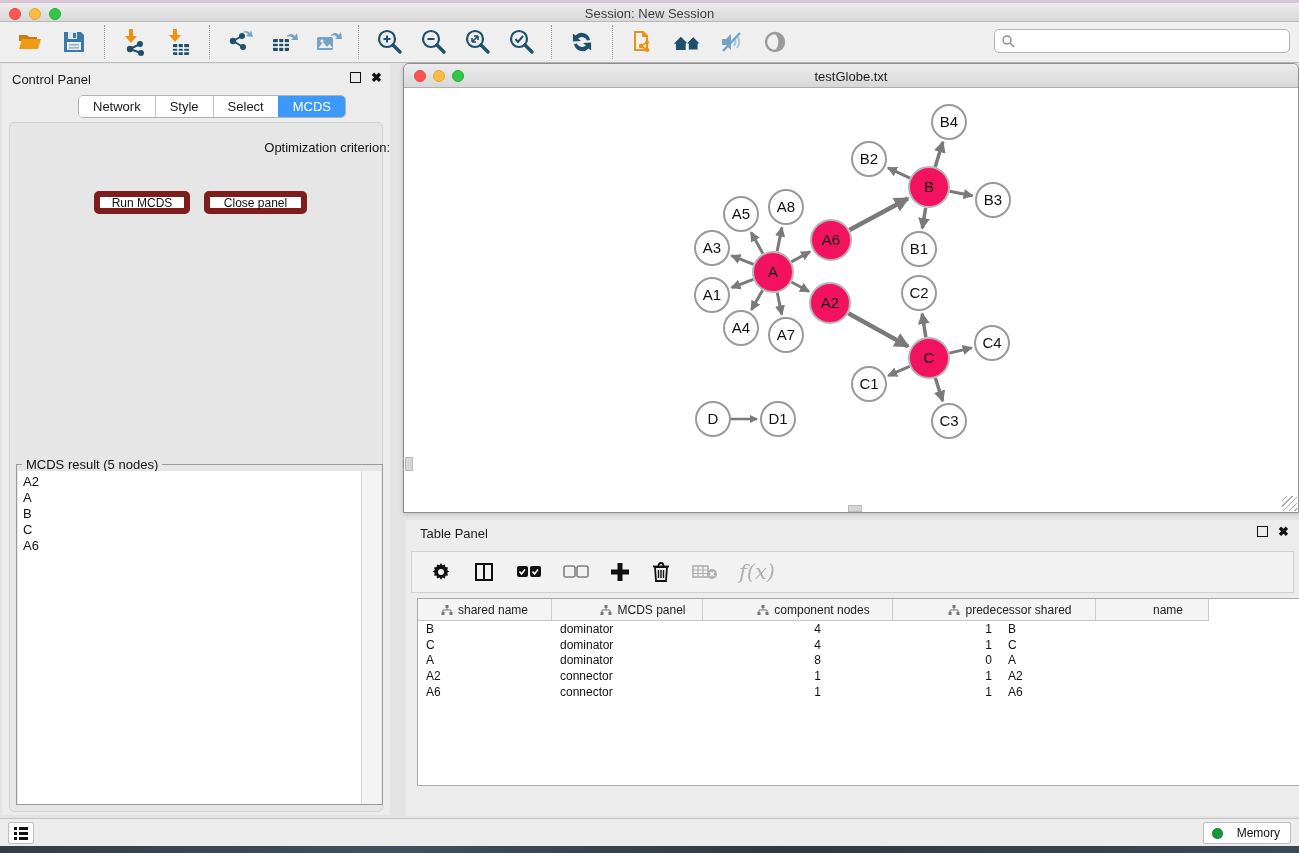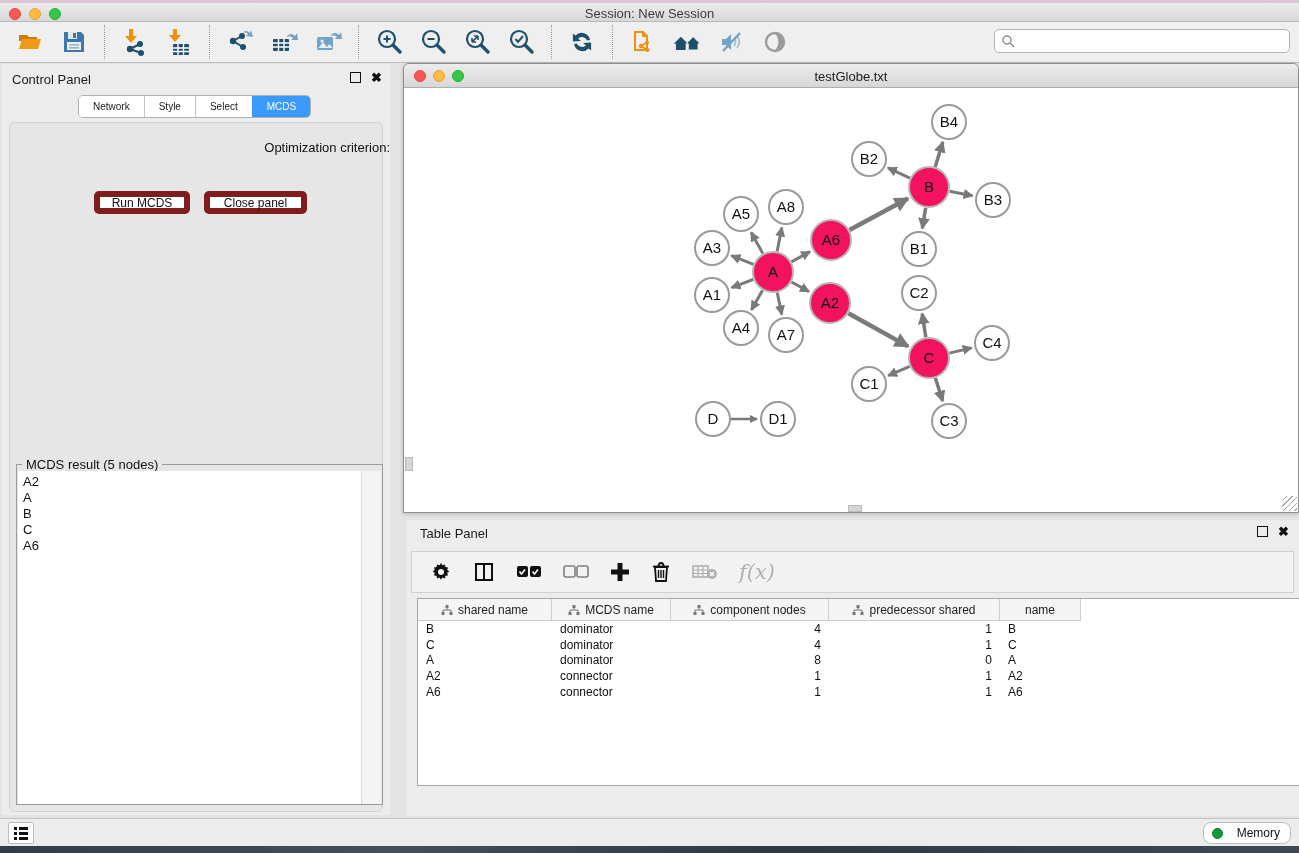--- a/index.html
+++ b/index.html
@@ -28,21 +28,21 @@
   .search-wrap input { border:none; outline:none; flex:1; font-size:12px; background:transparent; padding-left:5px; }
 
   
   .control-panel { position:absolute; left:2px; top:64px; width:388px; height:751px; background:#ececec; }
   .cp-header { position:absolute; left:10px; top:8px; font-size:13px; color:#1c1c1c; }
   .panel-ctls { position:absolute; right:8px; top:8px; display:flex; gap:10px; align-items:center; }
   .float-box { width:11px; height:11px; border:1.6px solid #111; background:transparent; }
   .close-x { font-size:13px; font-weight:bold; color:#111; line-height:11px; }
   .cp-tabs { position:absolute; left:76px; top:31px; height:23px; display:flex; border:1px solid #b0b0b0;
     border-radius:5px; overflow:hidden; background:#fff; }
-  .seg { padding:0 14px; font-size:10px; color:#1b1b1b; display:flex; align-items:center; background:#fff;
+  .seg { padding:0 14px; font-size:13px; color:#1b1b1b; display:flex; align-items:center; background:#fff;
     border-left:1px solid #c4c4c4; cursor:pointer; }
   .seg:first-child { border-left:none; }
   .seg.active { background:#3b99fc; color:#fff; border-left-color:#3b99fc; }
   .cp-content { position:absolute; left:7px; top:58px; width:374px; height:747px; background:#e6e6e6;
     border:1px solid #d2d2d2; border-radius:5px; height:690px; }
   .opt-label { position:absolute; left:0; right:0; top:76px; text-align:right; font-size:13px; color:#111; }
   .dropdown { position:absolute; left:42px; top:93px; width:313px; height:24px; background:#fff;
     border:1px solid #ababab; border-radius:5px; display:flex; align-items:center; cursor:pointer; }
   .dropdown .dd-text { flex:1; font-size:13px; color:#111; padding-left:9px; white-space:nowrap; }
   .dd-stepper { width:19px; height:22px; margin-right:1px; border-radius:4px; background:linear-gradient(#6db3fd,#2f86f6);
@@ -75,36 +75,36 @@
 
   
   .table-panel { position:absolute; left:406px; top:520px; width:893px; height:296px; background:#ececec; }
   .tp-header { position:absolute; left:14px; top:6px; font-size:13px; color:#1c1c1c; }
   .tp-toolbar { position:absolute; left:5px; top:31px; width:883px; height:42px; background:#f2f2f2;
     border:1px solid #cfcfcf; display:flex; align-items:center; gap:21px; padding-left:18px; }
   .tpicon { display:flex; align-items:center; justify-content:center; cursor:pointer; }
   .fx { font-family:"DejaVu Serif", serif; font-style:italic; font-size:21px; color:#b0b0b0; }
   .data-table { position:absolute; left:11px; top:78px; width:1281px; height:188px; background:#fff; border:1px solid #a9a9a9; }
   .thead { position:absolute; left:0; top:0; height:22px; background:#f4f4f4; border-bottom:1px solid #c9c9c9;
-    display:flex; }
+    display:flex;gap:32px; }
   .th { height:22px; border-right:1px solid #cccccc; display:flex; align-items:center; justify-content:center;
     gap:5px; font-size:12px; color:#222; }
   .tbody { position:absolute; left:0; top:22px; right:0; }
   .tr { display:flex; height:15.7px; align-items:center; }
   .td { font-size:12px; color:#111; padding:0 8px; white-space:nowrap; overflow:hidden; }
   .td.right { text-align:right; }
   .tp-tabs { position:absolute; left:0; right:0; top:268px; display:flex; justify-content:center; }
   .tp-tabs .inner { display:flex; border:1px solid #b0b0b0; border-radius:5px; overflow:hidden; height:23px; background:#fff; }
 
   
   .status-bar { position:absolute; left:0; top:818px; width:1299px; height:28px; background:#ececec; border-top:1px solid #c2c2c2; }
   .list-btn { position:absolute; left:8px; top:3px; width:26px; height:22px; background:#fdfdfd; border:1px solid #bdbdbd;
     border-radius:2px; display:flex; align-items:center; justify-content:center; cursor:pointer; }
   .memory-btn { position:absolute; right:8px; top:3px; height:22px; padding:0 10px 0 8px; background:#fdfdfd;
-    border:1px solid #bdbdbd; border-radius:8px; display:flex; align-items:center; gap:14px; font-size:12px; color:#111; cursor:pointer; }
+    border:1px solid #bdbdbd; border-radius:2px; display:flex; align-items:center; gap:14px; font-size:12px; color:#111; cursor:pointer; }
   .mem-dot { width:11px; height:11px; border-radius:50%; background:#149938; border:1px solid #0d7d2b; }
   .desktop-strip-bottom { position:absolute; left:0; top:846px; width:1299px; height:7px;
     background:linear-gradient(90deg,#323c46,#41505c 30%,#2e3841 60%,#3c4a55); }
 </style>
 </head>
 <body>
 
 <div class="desktop-strip-top"></div>
 
 <div class="titlebar">
@@ -501,21 +501,21 @@
         </div>
         <div class="th" style="width: 119px;">
           <svg width="12" height="11" viewBox="0 0 12 11">
             <g fill="#777">
               <rect x="4.5" y="0" width="3" height="3"></rect>
               <rect x="0.5" y="7" width="3" height="3"></rect>
               <rect x="8.5" y="7" width="3" height="3"></rect>
             </g>
             <path d="M6 3 v2 M2 7 V5 h8 v2" stroke="#777" stroke-width="1" fill="none"></path>
           </svg>
-          <span>MCDS name</span>
+          <span>MCDS panel</span>
         </div>
         <div class="th" style="width: 158px;">
           <svg width="12" height="11" viewBox="0 0 12 11">
             <g fill="#777">
               <rect x="4.5" y="0" width="3" height="3"></rect>
               <rect x="0.5" y="7" width="3" height="3"></rect>
               <rect x="8.5" y="7" width="3" height="3"></rect>
             </g>
             <path d="M6 3 v2 M2 7 V5 h8 v2" stroke="#777" stroke-width="1" fill="none"></path>
           </svg>

